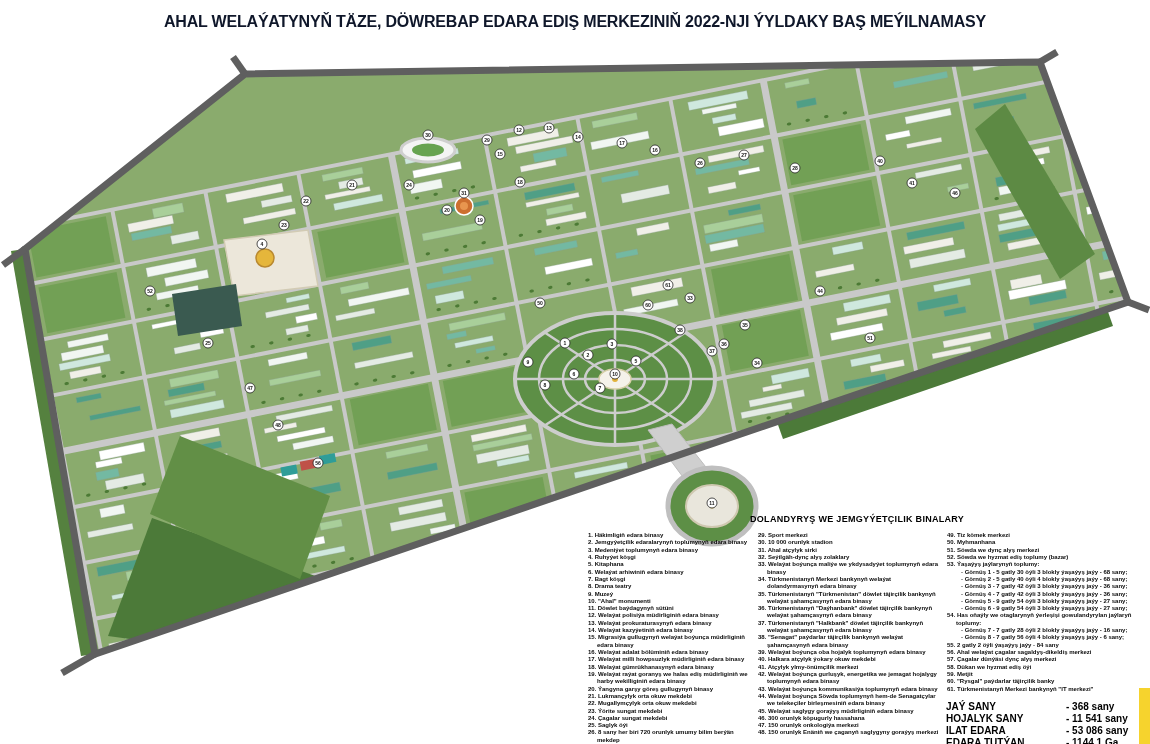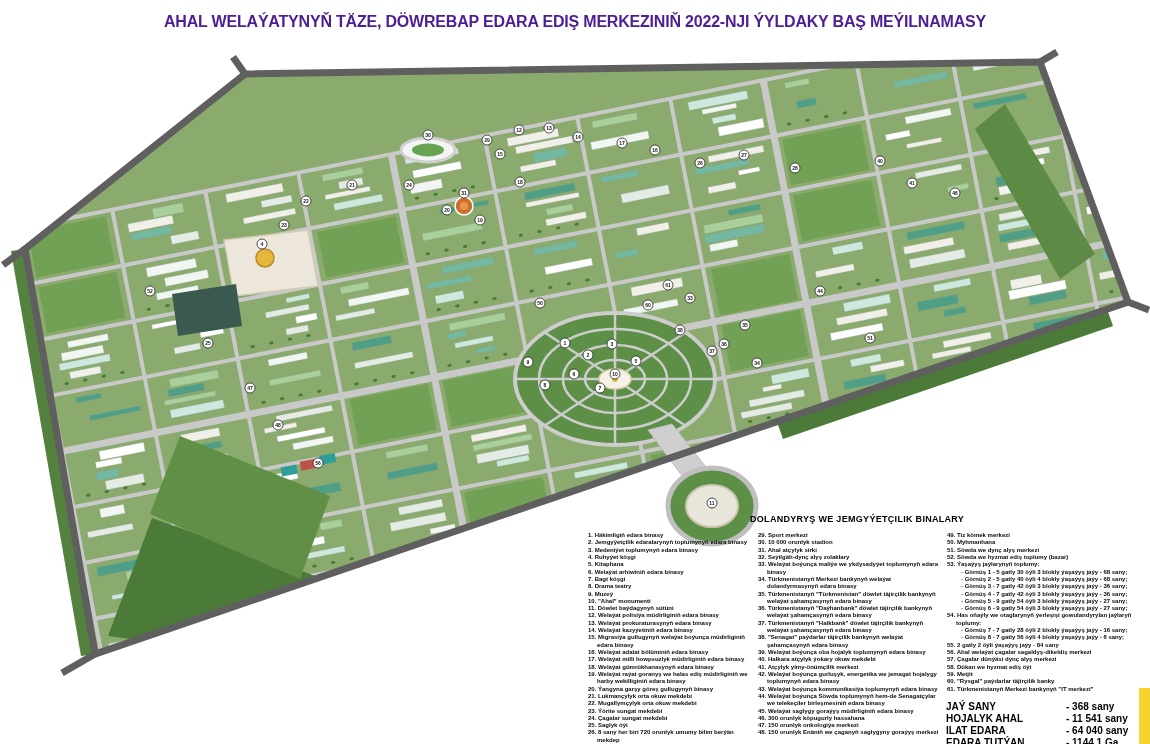--- a/index.html
+++ b/index.html
@@ -1,19 +1,19 @@
 <!DOCTYPE html>
 <html><head>
 <meta charset="utf-8">
 <style>
   html,body{margin:0;padding:0;}
   body{width:1150px;height:744px;position:relative;background:#ffffff;
        font-family:"Liberation Sans",sans-serif;overflow:hidden;}
   .title{position:absolute;top:13px;left:0;width:1150px;text-align:center;
-         font-size:16px;font-weight:bold;color:#4c1d95;letter-spacing:-0.2px;}
+         font-size:16px;font-weight:bold;color:#0f172a;letter-spacing:-0.2px;}
   .map-wrap{position:absolute;top:44px;left:0;width:1150px;height:652px;}
   .legend-header{position:absolute;top:514px;left:750px;width:220px;
          font-size:9px;font-weight:bold;color:#000;letter-spacing:.3px;}
   .leg-col{position:absolute;font-size:6px;font-weight:bold;color:#0a0a0a;line-height:1.22;}
   #leg-col1{top:532px;left:588px;width:168px;}
   #leg-col2{top:532px;left:758px;width:186px;}
   #leg-col3{top:532px;left:947px;width:200px;}
   .leg-item{padding-left:9px;text-indent:-9px;}
   .leg-item.sub{padding-left:14px;text-indent:0;}
   .stats{position:absolute;top:701px;left:946px;width:200px;font-size:10px;font-weight:bold;color:#000;}
@@ -742,25 +742,25 @@
     <div class="leg-item">59. Metjit</div>
     <div class="leg-item">60. "Rysgal" paýdarlar täjirçilik banky</div>
     <div class="leg-item">61. Türkmenistanyň Merkezi bankynyň "IT merkezi"</div>
   </div>
 <div class="stats" id="stats">
     <div class="stat-row">
       <span class="stat-label">JAÝ SANY</span>
       <span class="stat-value">- 368 sany</span>
     </div>
     <div class="stat-row">
-      <span class="stat-label">HOJALYK AHAL</span>
+      <span class="stat-label">HOJALYK SANY</span>
       <span class="stat-value">- 11 541 sany</span>
     </div>
     <div class="stat-row">
       <span class="stat-label">ILAT EDARA</span>
-      <span class="stat-value">- 64 040 sany</span>
+      <span class="stat-value">- 53 086 sany</span>
     </div>
     <div class="stat-row">
       <span class="stat-label">EDARA TUTÝAN MEÝDANY</span>
       <span class="stat-value">- 1144.1 Ga</span>
     </div>
   </div>
 <div class="yellow-bar" style="background: rgb(246, 211, 45);"></div>
 
 </body></html>

